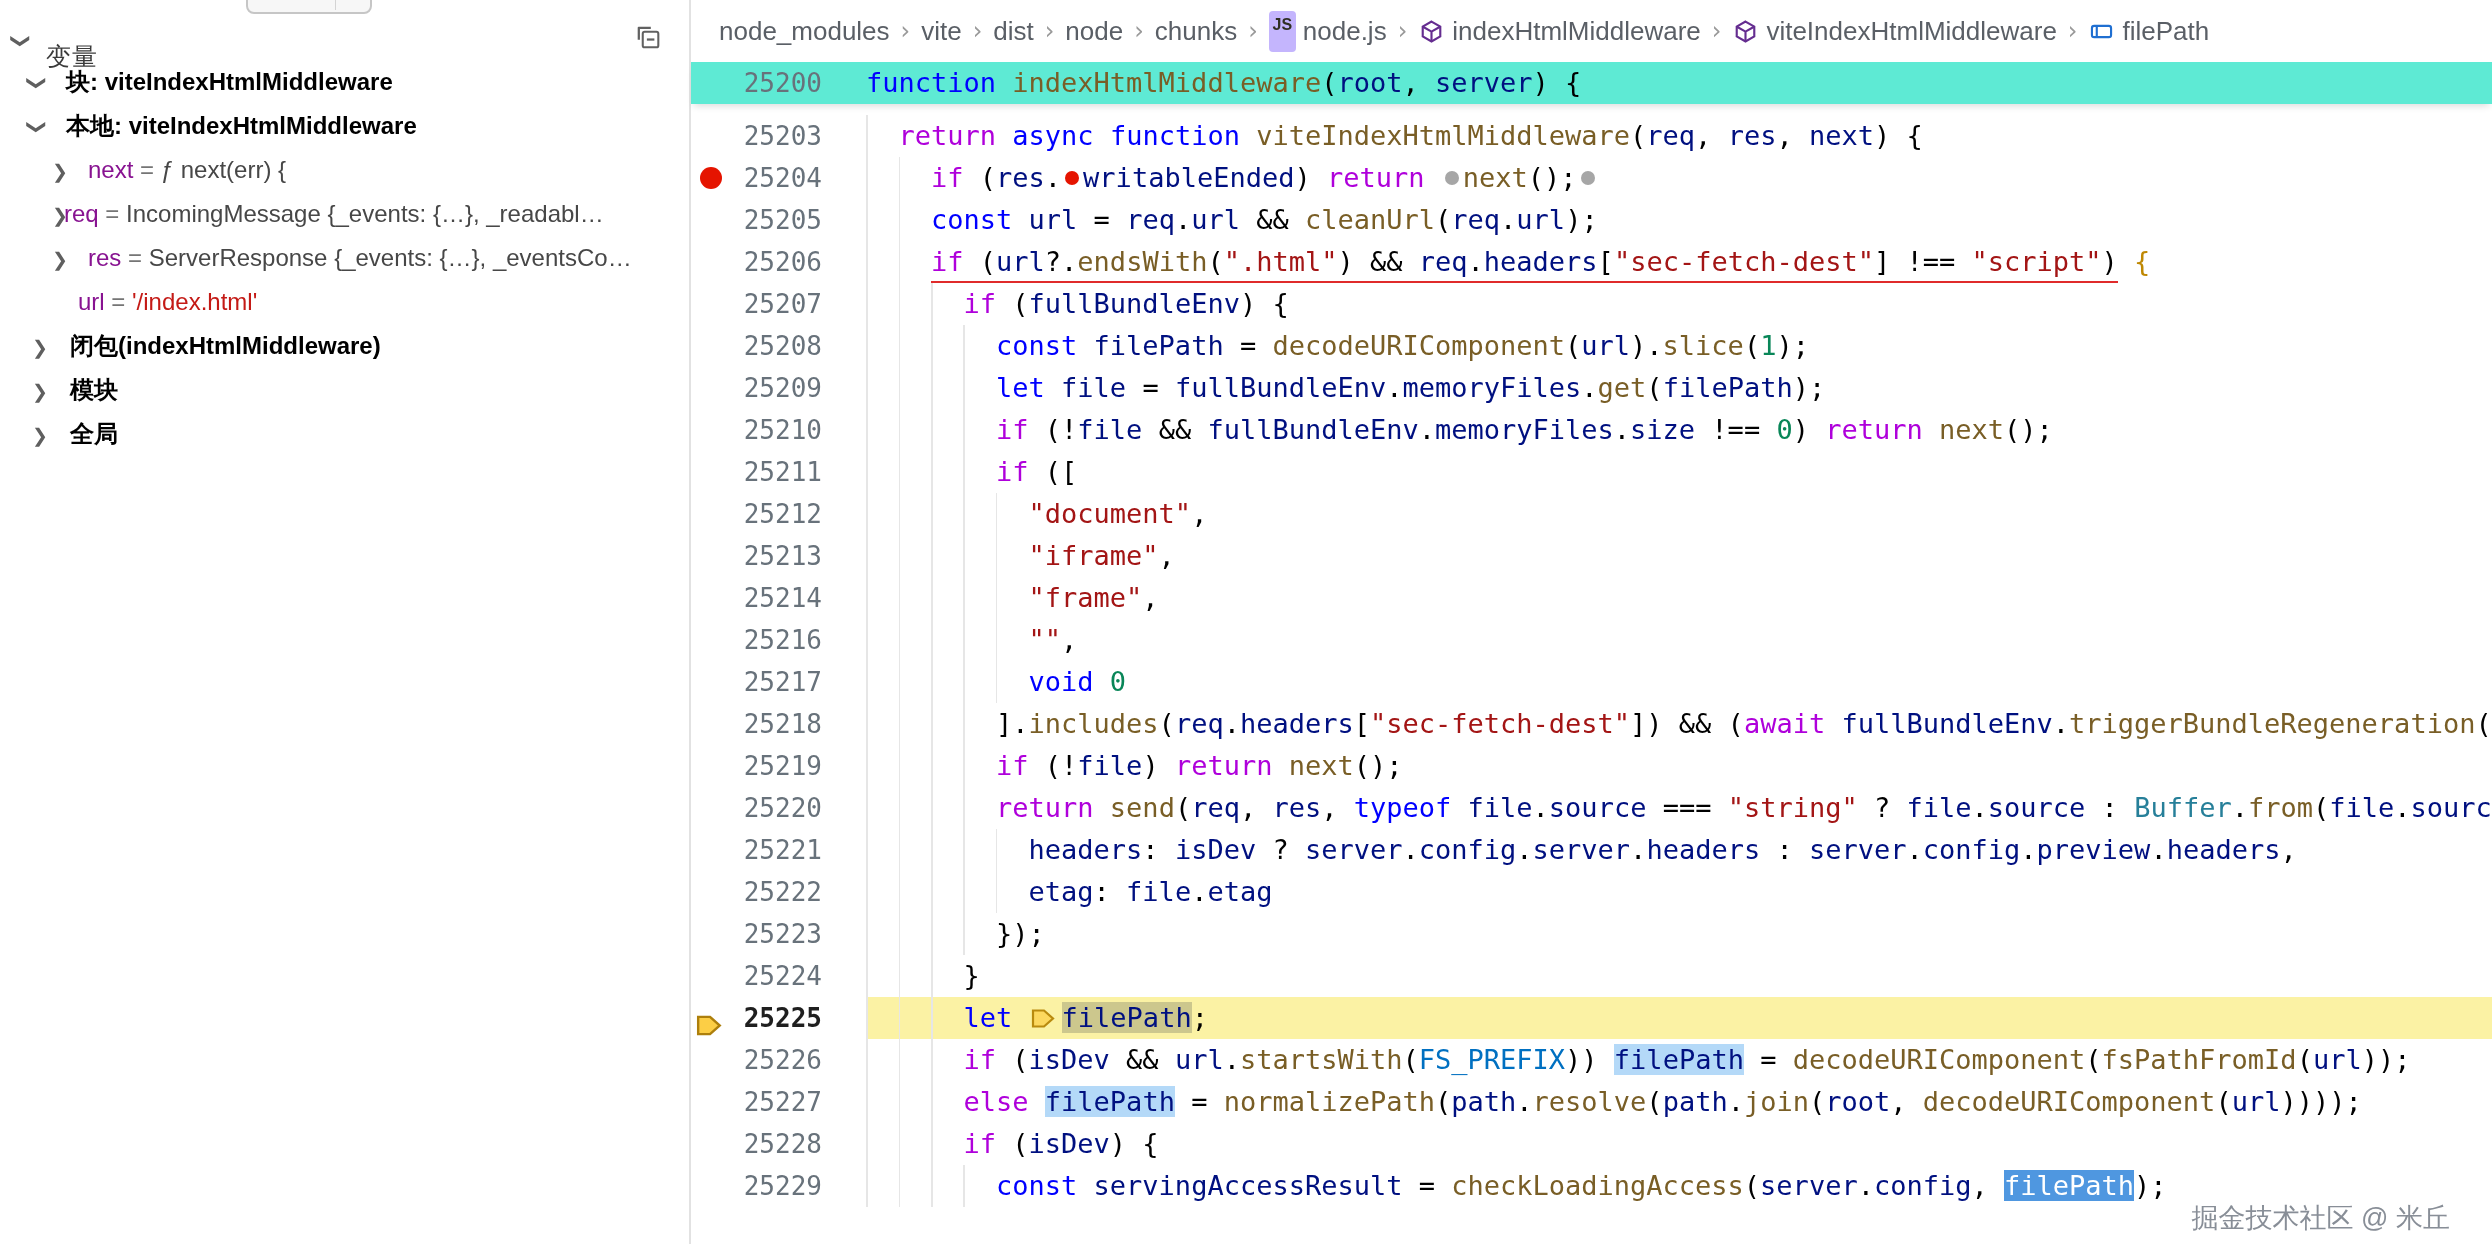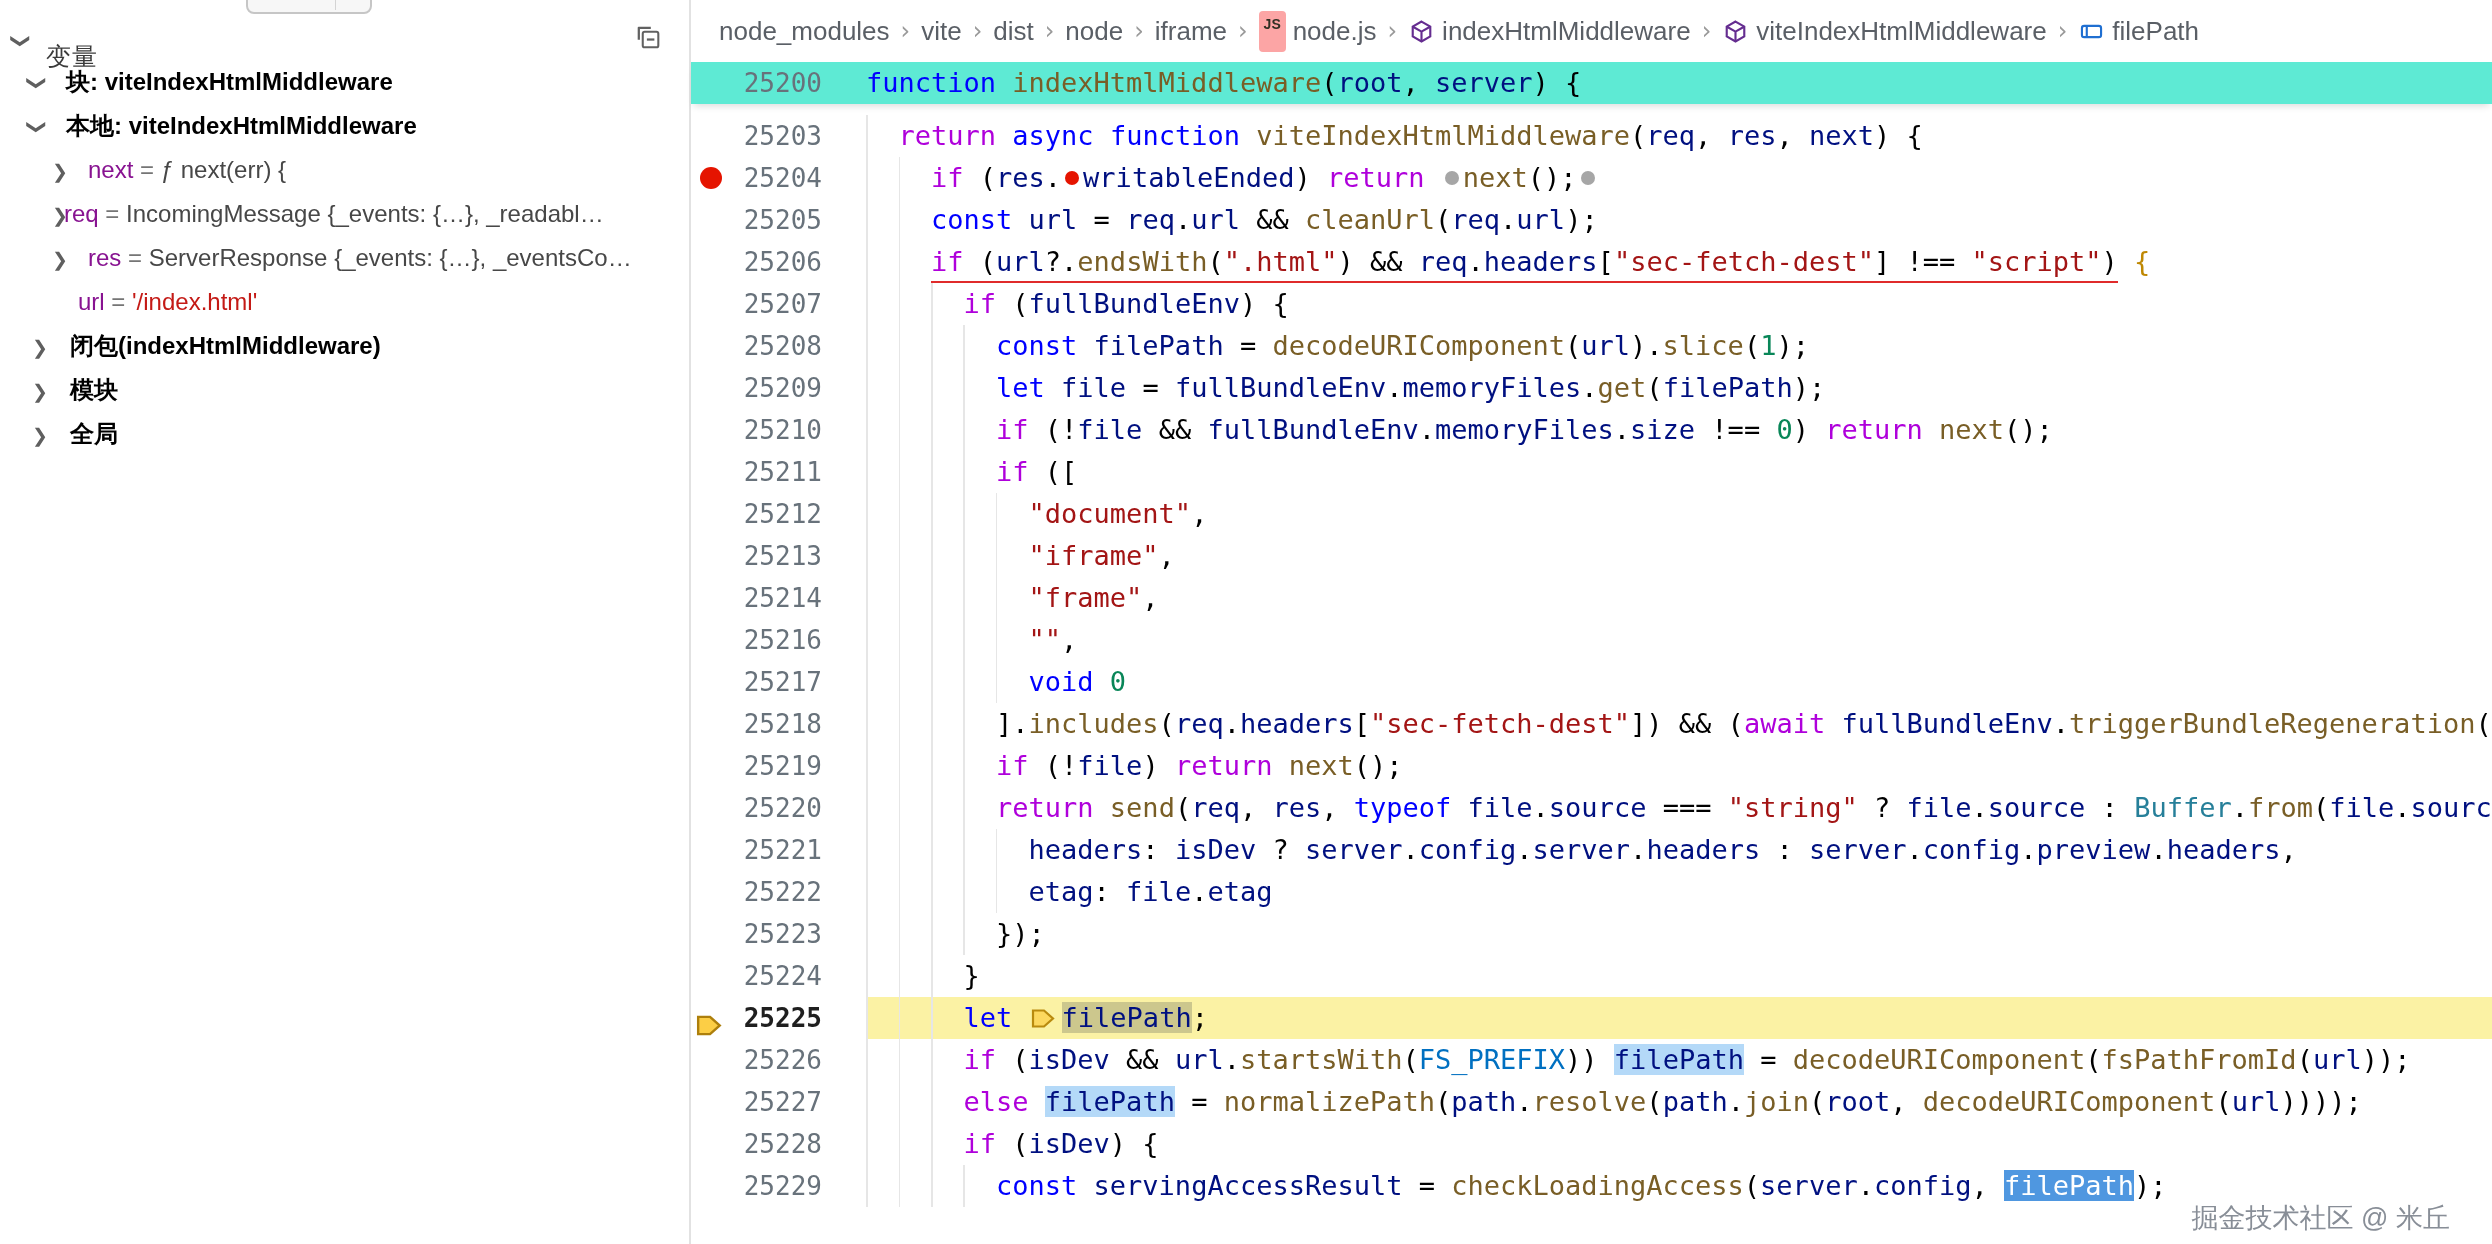--- a/index.html
+++ b/index.html
@@ -26,22 +26,22 @@
   .vval-gray{color:#767676;}
   .vval-dark{color:#474747;}
   .vval-red{color:#c41a16;}
   .u-red-side{border-bottom:4px solid #84cc16;padding-bottom:3px;}
 
   
   #editor{position:absolute;left:691px;top:0;right:0;bottom:0;background:#fff;}
   #breadcrumb{height:62px;display:flex;align-items:center;padding-left:28px;font-size:26px;color:#5a5f66;white-space:nowrap;overflow:hidden;}
   .bc-item{display:inline-flex;align-items:center;gap:7px;cursor:pointer;}
   .bc-sep{margin:0 11px;color:#9a9a9a;font-size:24px;font-family:"DejaVu Sans",sans-serif;}
-  .fico-js{display:inline-block;width:27px;height:41px;background:#fca5a5;border-radius:4px;color:#2f2f23;
-    font-weight:bold;font-size:14px;line-height:27px;text-align:center;}
+  .fico-js{display:inline-block;width:27px;height:41px;background:#c4b5fd;border-radius:4px;color:#2f2f23;
+    font-weight:bold;font-size:16px;line-height:27px;text-align:center;}
   .bc-svg{display:inline-block;}
 
   
   #sticky{position:relative;box-shadow:0 5px 7px -3px rgba(0,0,0,.14);background:#5eead4;z-index:3;}
   .gap{height:11px;}
   .line{display:flex;height:42px;line-height:42px;white-space:pre;font-family:"DejaVu Sans Mono",monospace;font-size:27px;}
   .gutter{flex:0 0 175px;position:relative;text-align:right;box-sizing:border-box;padding-right:44px;}
   .lnum{color:#68727b;font-size:26px;cursor:pointer;}
   .cur .lnum{color:#1f1f1f;font-weight:bold;}
   .code{flex:1 1 auto;overflow:hidden;background-repeat:no-repeat;cursor:text;}
@@ -116,21 +116,21 @@
         <span class="bc-sep">›</span>
         <span class="bc-item">
           <span>dist</span>
         </span>
         <span class="bc-sep">›</span>
         <span class="bc-item">
           <span>node</span>
         </span>
         <span class="bc-sep">›</span>
         <span class="bc-item">
-          <span>iframe</span>
+          <span>chunks</span>
         </span>
         <span class="bc-sep">›</span>
         <span class="bc-item">
           <span class="fico-js">JS</span>
           <span>node.js</span>
         </span>
         <span class="bc-sep">›</span>
         <span class="bc-item">
           <svg class="bc-svg" width="27" height="27" viewBox="0 0 24 24">
             <path d="M12 3.2 19.8 7.6v8.8L12 20.8 4.2 16.4V7.6L12 3.2z" fill="none" stroke="#652d90" stroke-width="1.9"></path>

